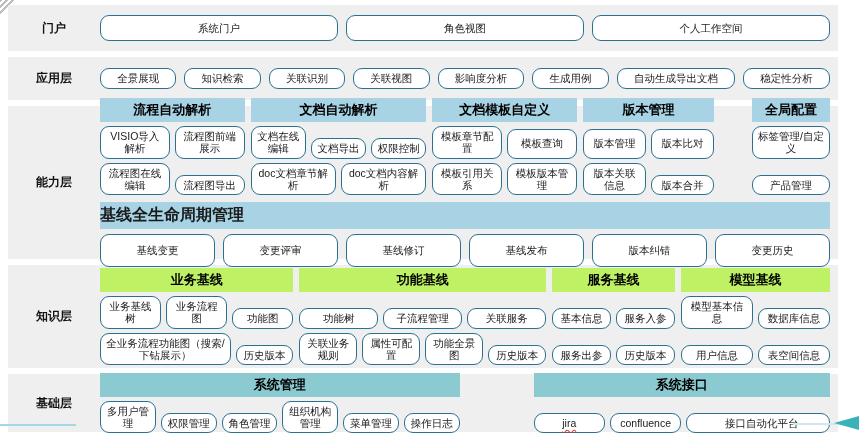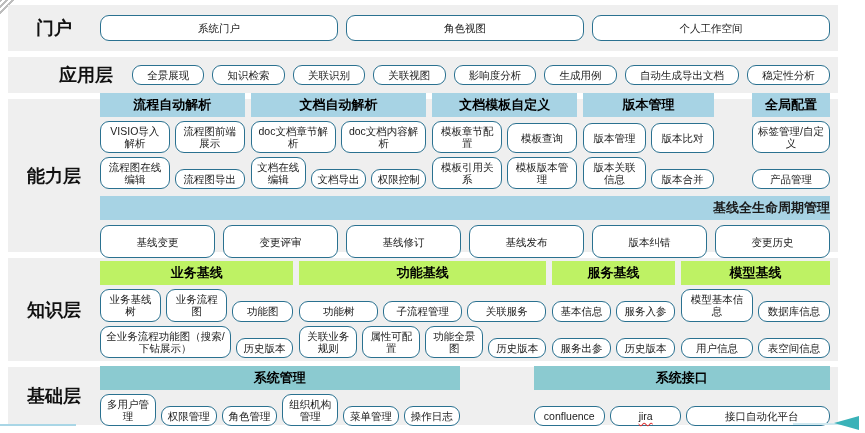--- a/index.html
+++ b/index.html
@@ -16,28 +16,28 @@
     clip-path:polygon(0 0,100% 0,0 100%);
     background:repeating-linear-gradient(135deg,#bdbdbd 0 2px,#ffffff 2px 4px);
   }
   #bands{position:absolute;left:8px;top:5px;width:830px;}
   .band{
     display:flex;
     background:#efefef;
     margin-bottom:6px;
   }
   .layer-portal{height:46px;}
-  .layer-application{height:36px;padding-left:32px;}
+  .layer-application{height:43px;}
   .layer-capability{height:153px;}
   .layer-knowledge{height:103px;}
   .layer-base{height:58px;}
   .band-label{
     width:92px;flex:none;
     display:flex;align-items:center;justify-content:center;
-    font-size:18px;font-weight:bold;color:#111;
+    font-size:12px;font-weight:bold;color:#111;
   }
   .band-content{
     flex:1;min-width:0;
     display:flex;flex-direction:column;justify-content:center;
     padding:6px 8px 6px 0;gap:5px;
   }
   .btn-row{display:flex;gap:8px;align-items:stretch;}
   .btn-row .btn{flex:1 1 auto;}
   .layer-portal .btn-row .btn{flex:1 1 0;height:26px;}
   .btn{
@@ -75,21 +75,21 @@
   .layer-capability .group:nth-child(2){flex:185 1 0;}
   .layer-capability .group:nth-child(3){flex:152 1 0;}
   .layer-capability .group:nth-child(4){flex:138 1 0;}
   .layer-capability .group:nth-child(5){flex:82 1 0;margin-left:32px;}
   .layer-knowledge .group:nth-child(1){flex:192 1 0;}
   .layer-knowledge .group:nth-child(2){flex:245 1 0;}
   .layer-knowledge .group:nth-child(3){flex:122 1 0;}
   .layer-knowledge .group:nth-child(4){flex:148 1 0;}
   .baseline-header{
     background:#a7d3e4;
-    font-size:13px;font-weight:bold;text-align:right;
+    font-size:16px;font-weight:bold;text-align:left;
     padding:3px 0;margin-top:2px;
   }
   .baseline-row .btn{height:33px;}
   .bottom-line{position:absolute;left:0;top:424px;width:76px;height:2px;background:#a9d6e6;}
   .arrow-line{position:absolute;left:793px;top:423px;width:48px;height:2px;background:#cfe8ef;}
   .arrow-head{
     position:absolute;left:834px;top:416px;width:0;height:0;
     border-top:7px solid transparent;border-bottom:7px solid transparent;
     border-right:25px solid #3ab2b8;
   }
@@ -135,28 +135,28 @@
                 <div class="btn">VISIO导入解析</div>
                 <div class="btn">流程图前端展示</div>
               </div>
               <div class="row row-2">
                 <div class="btn">流程图在线编辑</div>
                 <div class="btn">流程图导出</div>
               </div>
             </div>
             <div class="group">
               <div class="group-header">文档自动解析</div>
-              <div class="row row-1">
-                <div class="btn">doc文档章节解析</div>
-                <div class="btn">doc文档内容解析</div>
-              </div>
               <div class="row row-2">
                 <div class="btn">文档在线编辑</div>
                 <div class="btn">文档导出</div>
                 <div class="btn">权限控制</div>
+              </div>
+              <div class="row row-1">
+                <div class="btn">doc文档章节解析</div>
+                <div class="btn">doc文档内容解析</div>
               </div>
             </div>
             <div class="group">
               <div class="group-header">文档模板自定义</div>
               <div class="row row-1">
                 <div class="btn">模板章节配置</div>
                 <div class="btn">模板查询</div>
               </div>
               <div class="row row-2">
                 <div class="btn">模板引用关系</div>
@@ -261,22 +261,22 @@
                 <div class="btn">权限管理</div>
                 <div class="btn">角色管理</div>
                 <div class="btn">组织机构管理</div>
                 <div class="btn">菜单管理</div>
                 <div class="btn">操作日志</div>
               </div>
             </div>
             <div class="group">
               <div class="group-header">系统接口</div>
               <div class="row row-1">
+                <div class="btn misspelled">jira</div>
                 <div class="btn">confluence</div>
-                <div class="btn misspelled">jira</div>
                 <div class="btn">接口自动化平台</div>
               </div>
             </div>
           </div>
         </div>
       </div>
     </div>
   <div class="bottom-line"></div>
   <div class="arrow-line"></div>
   <div class="arrow-head"></div>

